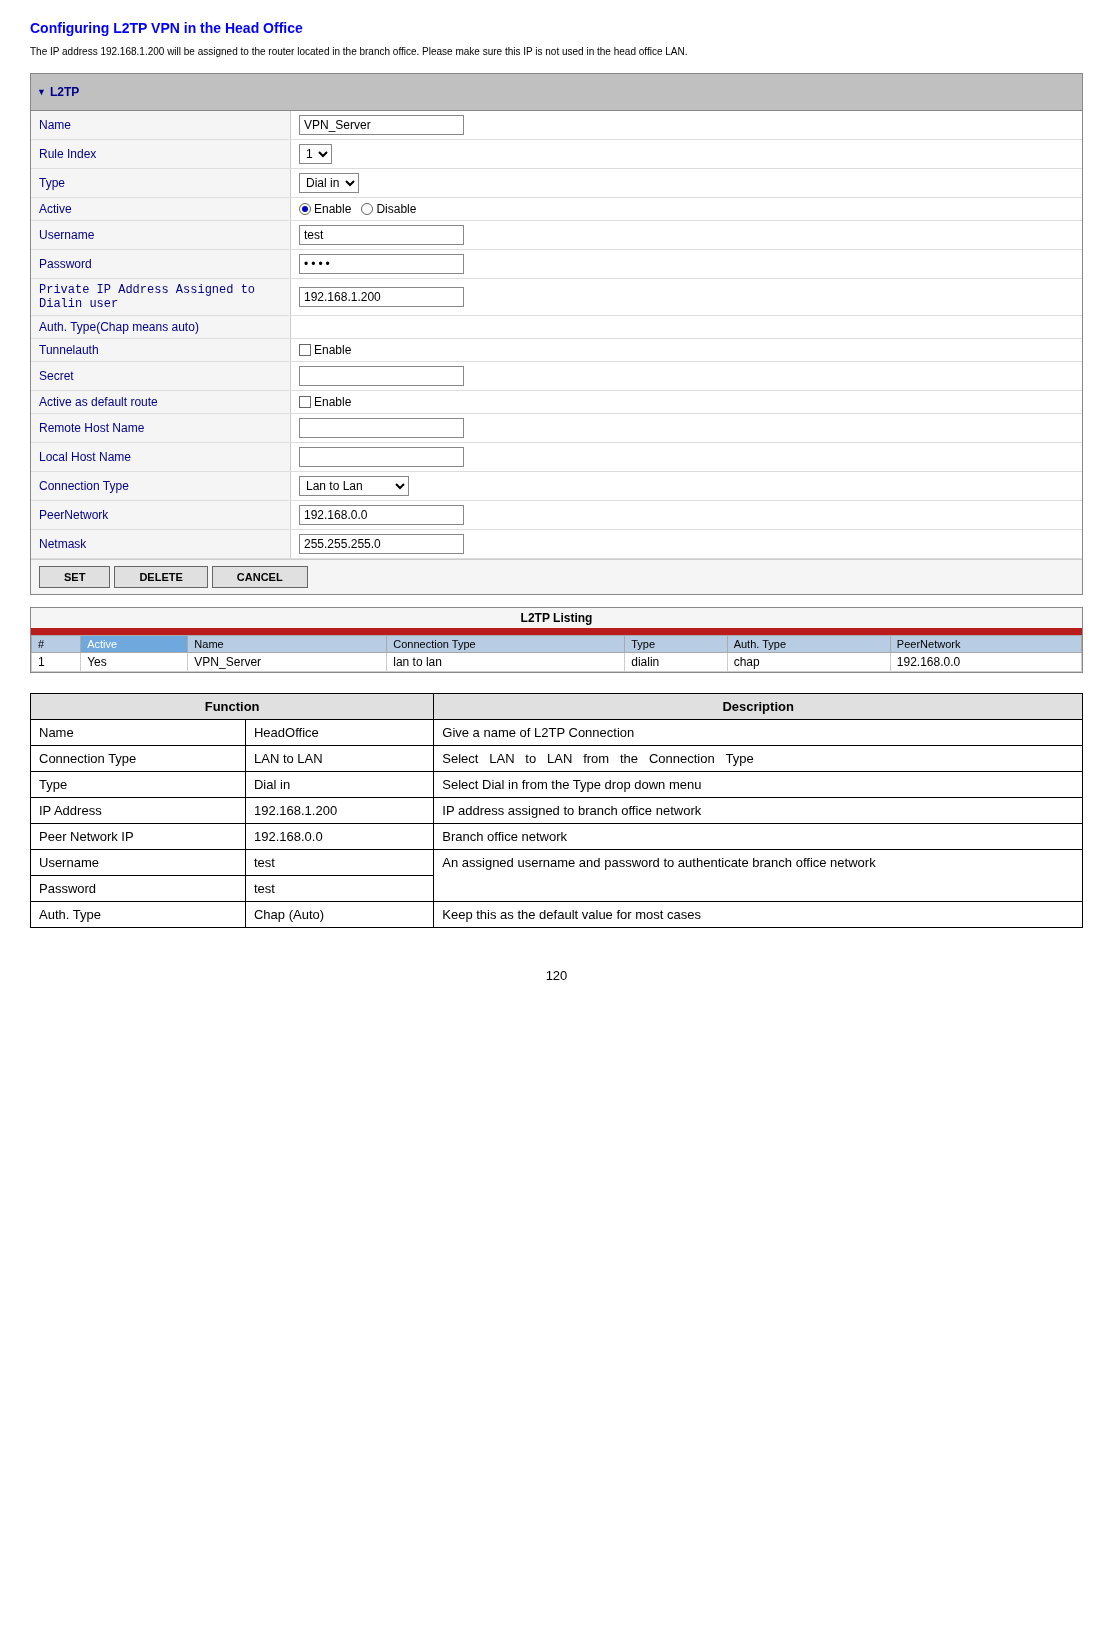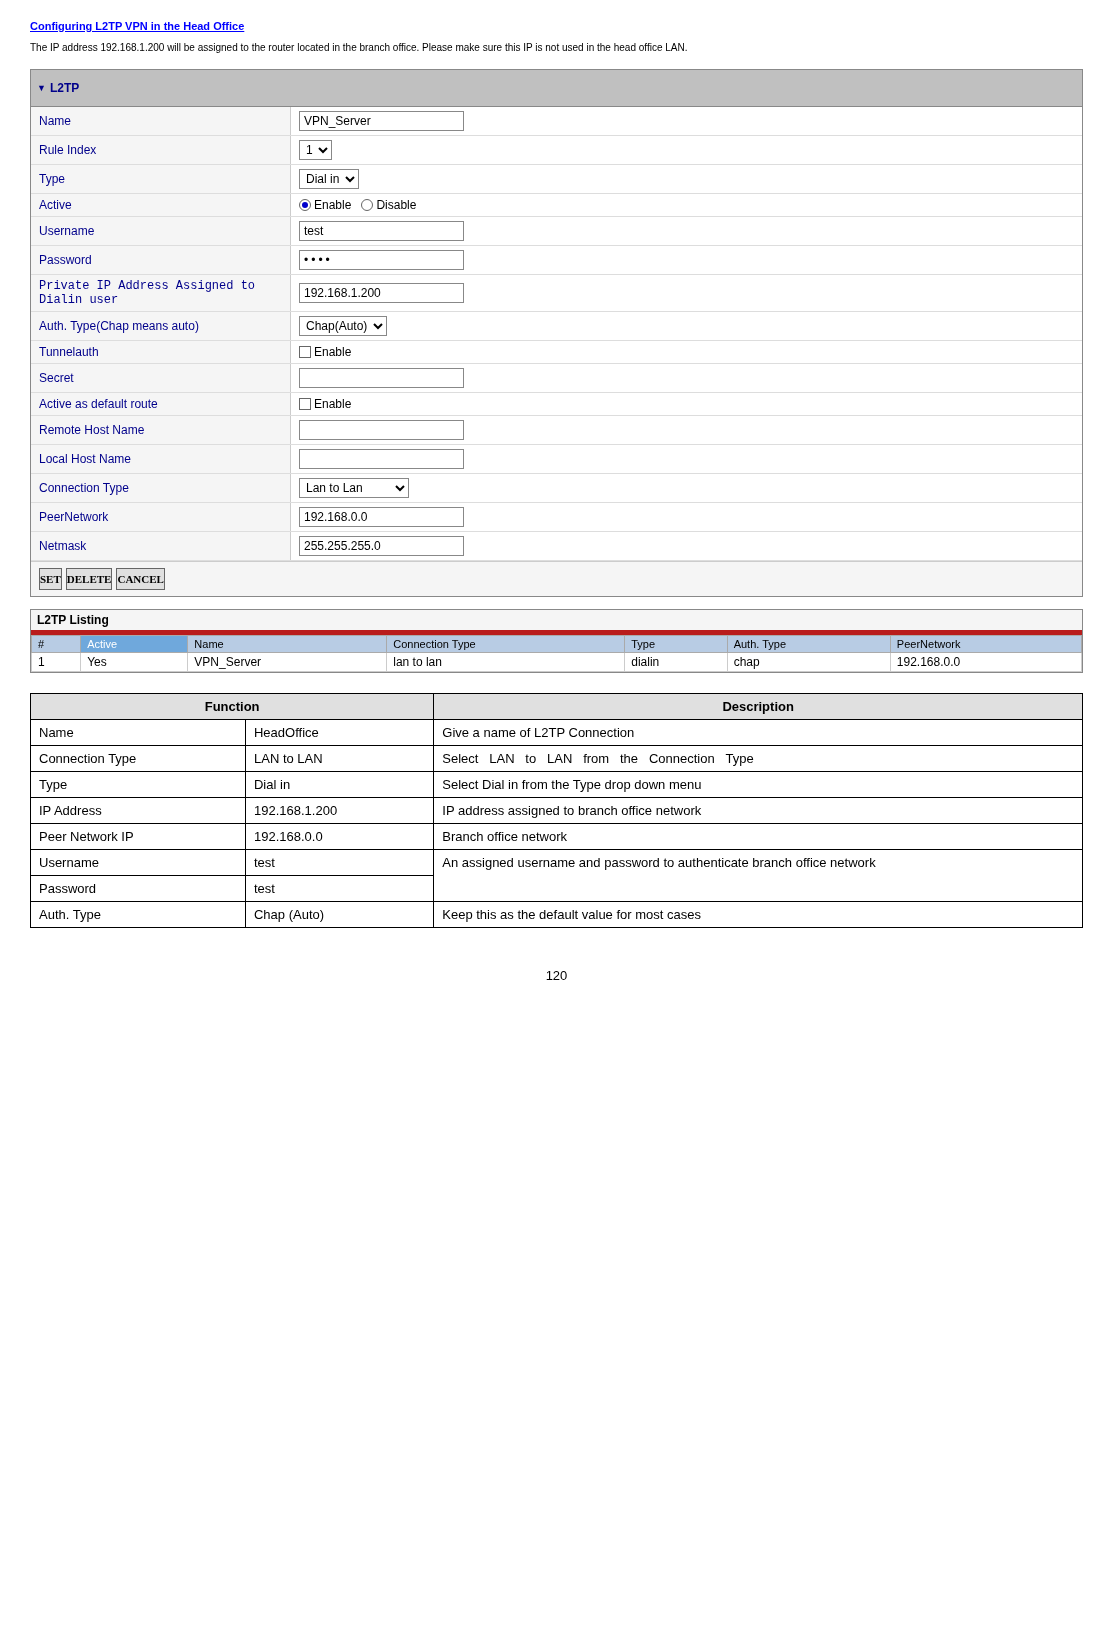--- a/index.html
+++ b/index.html
@@ -7,24 +7,23 @@
       font-family: Arial, sans-serif;
       font-size: 13px;
       background: #fff;
       color: #000;
       padding: 20px 30px;
       width: 1113px;
       min-height: 1650px;
     }
 
     .page-title {
-      font-size: 11px;
+      font-size: 14px;
       font-weight: bold;
       color: #00f;
-      text-decoration: underline;
       margin-bottom: 8px;
     }
 
     .intro-text {
       font-size: 10px;
       margin-bottom: 14px;
       line-height: 1.5;
     }
 
     
@@ -120,40 +119,40 @@
       padding: 6px 8px;
       display: flex;
       gap: 4px;
       background: #f5f5f5;
       border-top: 1px solid #ccc;
     }
 
     .btn {
       font-size: 11px;
       font-weight: bold;
-      padding: 2px 0;
+      padding: 2px 24px;
       border: 1px solid #666;
       background: #e0e0e0;
       cursor: pointer;
       height: 22px;
-      font-family: Liberation Serif, serif;
     }
 
     
     .listing-section {
       border: 1px solid #888;
       margin-bottom: 20px;
     }
 
     .listing-title {
       padding: 3px 6px;
       font-size: 12px;
       font-weight: bold;
       background: #f5f5f5;
-      border-bottom: 5px solid #b91c1c;
+      border-bottom: 7px solid #b91c1c;
+      text-align: center;
     }
 
     .listing-table {
       width: 100%;
       border-collapse: collapse;
       font-size: 12px;
     }
 
     .listing-table th {
       background: #b8cce4;
@@ -290,25 +289,20 @@
 
   <div class="form-row">
     <div class="form-label" style="color:#00008b;font-family:Liberation Mono, monospace;">Private IP Address Assigned to Dialin user</div>
     <div class="form-value">
       <input class="form-input" type="text" value="192.168.1.200" style="">
     </div>
   </div>
 
   <div class="form-row">
     <div class="form-label" style="color:#00008b;">Auth. Type(Chap means auto)</div>
-    <div class="form-value">
-      <select class="form-select">
-        <option>Chap(Auto)</option>
-      </select>
-    </div>
   </div>
 
   <div class="form-row">
     <div class="form-label" style="color:#00008b;">Tunnelauth</div>
     <div class="form-value">
       <label class="checkbox-item">
         <span class="checkbox-box"></span>
         <span>Enable</span>
       </label>
     </div>

